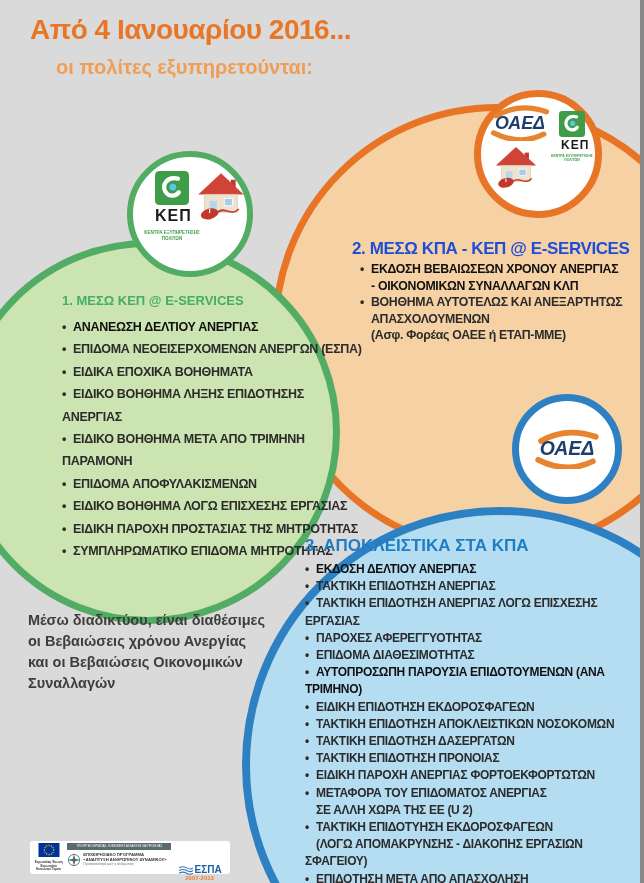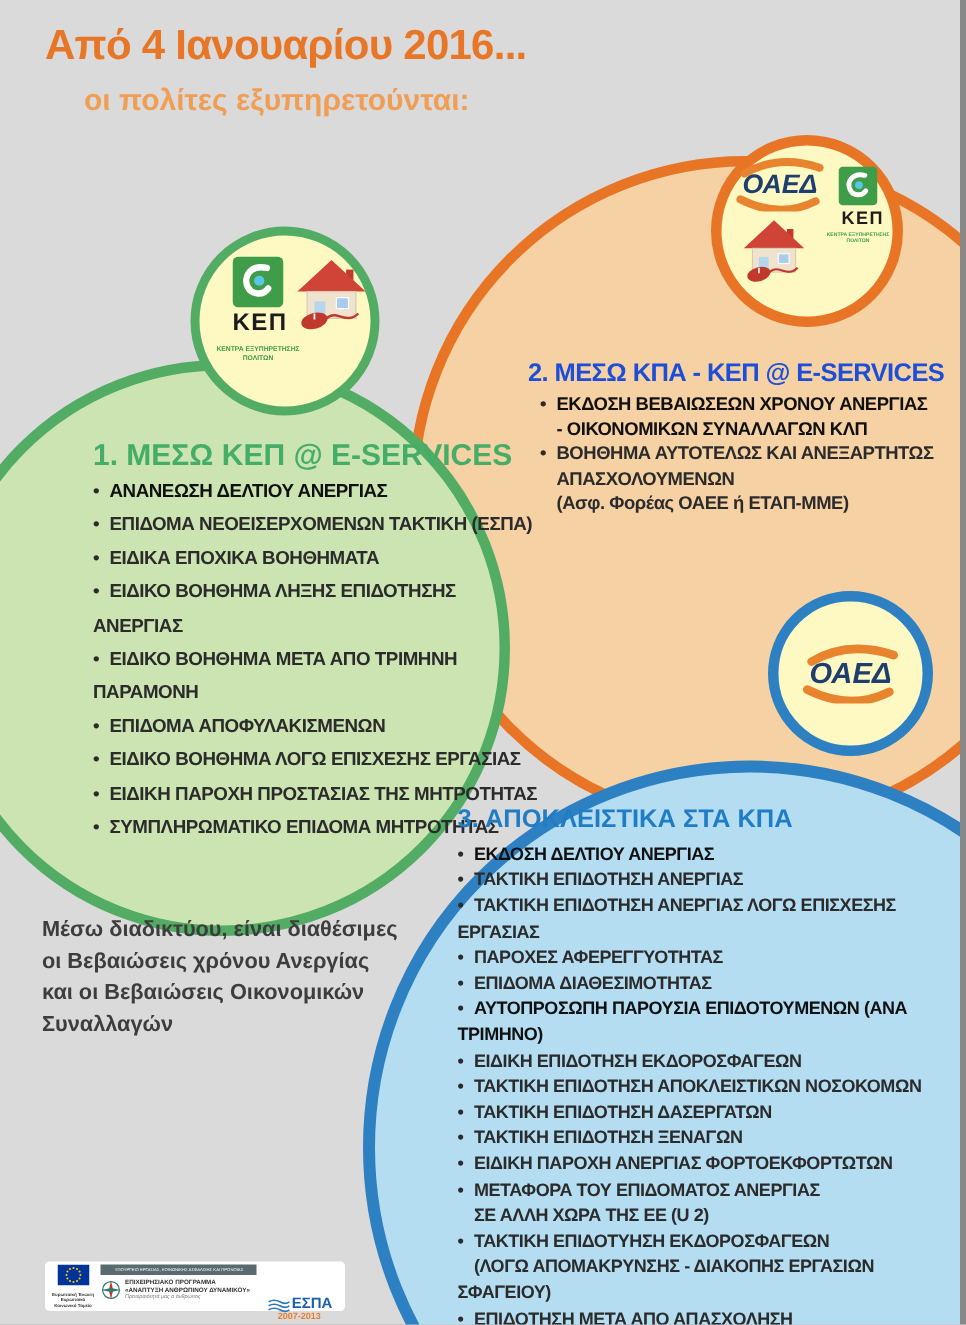--- a/index.html
+++ b/index.html
@@ -7,31 +7,31 @@
   .page { position:relative; width:640px; height:883px; background:#dadada; overflow:hidden; }
 
   .title1 { position:absolute; left:30px; top:14px; font-size:28px; font-weight:800; color:#e87627; letter-spacing:-0.5px; }
   .title2 { position:absolute; left:56px; top:56px; font-size:20px; font-weight:800; color:#f09e55; }
 
   .circle { position:absolute; border-radius:50%; }
   .big.orange { left:272px; top:104px; width:450px; height:450px; background:#f6d1a4; border:7px solid #e87525; }
   .big.green  { left:-44px; top:240px; width:384px; height:384px; background:#cbe4b1; border:7px solid #53ac63; }
   .big.blue   { left:242px; top:507px; width:516px; height:516px; background:#b4ddf2; border:8px solid #2d81c3; }
 
-  .badge { position:absolute; background:#fef9c3; border-radius:50%; }
+  .badge { position:absolute; background:#ffffff; border-radius:50%; }
   .badge.green-badge  { left:127px; top:151px; width:126px; height:126px; border:6px solid #53ac63; }
   .badge.orange-badge { left:474px; top:90px;  width:128px; height:128px; border:7px solid #e87525; }
   .badge.blue-badge   { left:512px; top:394px; width:110px; height:110px; border:7px solid #2d81c3; }
 
   .abs { position:absolute; }
   .kep-word { font-weight:900; color:#1c1c1c; letter-spacing:1px; }
   .kep-sub  { color:#3f9c49; text-align:center; font-weight:bold; }
 
   .sec-head { position:absolute; font-weight:800; }
-  .green-head  { left:62px;  top:293px; font-size:20px; color:#44ad68; }
+  .green-head  { left:62px;  top:293px; font-size:13px; color:#44ad68; }
   .orange-head { left:352px; top:239px; font-size:17px; color:#1d4ed8; letter-spacing:-0.4px; }
   .blue-head   { left:305px; top:536px; font-size:17px; color:#1e7dc4; }
 
   .list { position:absolute; color:#2b2b2b; font-weight:700; letter-spacing:-0.3px; }
   .green-list  { left:62px;  top:316px; width:302px; font-size:12.5px; }
   .green-list  .li-line { line-height:22.4px; }
   .orange-list { left:360px; top:261px; width:292px; font-size:12.3px; }
   .orange-list .li-line { line-height:16.6px; }
   .blue-list   { left:305px; top:561px; width:339px; font-size:12px; }
   .blue-list   .li-line { line-height:17.2px; }
@@ -124,21 +124,21 @@
       <text x="50" y="36" text-anchor="middle" font-size="27" font-weight="bold" font-style="italic" fill="#1d3e6e">ΟΑΕΔ</text>
     </svg>
   </div>
 
   <div class="sec-head green-head">1. ΜΕΣΩ ΚΕΠ @ E-SERVICES</div>
   <div class="list green-list">
       <div class="li">
         <div class="li-line"><span class="bullet">•</span><span class="txt b">ΑΝΑΝΕΩΣΗ ΔΕΛΤΙΟΥ ΑΝΕΡΓΙΑΣ</span></div>
       </div>
       <div class="li">
-        <div class="li-line"><span class="bullet">•</span><span class="txt">ΕΠΙΔΟΜΑ ΝΕΟΕΙΣΕΡΧΟΜΕΝΩΝ ΤΑΚΤΙΚΗ (ΕΣΠΑ)</span></div>
+        <div class="li-line"><span class="bullet">•</span><span class="txt">ΕΠΙΔΟΜΑ ΝΕΟΕΙΣΕΡΧΟΜΕΝΩΝ ΑΝΕΡΓΩΝ (ΕΣΠΑ)</span></div>
       </div>
       <div class="li">
         <div class="li-line"><span class="bullet">•</span><span class="txt">ΕΙΔΙΚΑ ΕΠΟΧΙΚΑ ΒΟΗΘΗΜΑΤΑ</span></div>
       </div>
       <div class="li">
         <div class="li-line"><span class="bullet">•</span><span class="txt">ΕΙΔΙΚΟ ΒΟΗΘΗΜΑ ΛΗΞΗΣ ΕΠΙΔΟΤΗΣΗΣ ΑΝΕΡΓΙΑΣ</span></div>
       </div>
       <div class="li">
         <div class="li-line"><span class="bullet">•</span><span class="txt">ΕΙΔΙΚΟ ΒΟΗΘΗΜΑ ΜΕΤΑ ΑΠΟ ΤΡΙΜΗΝΗ ΠΑΡΑΜΟΝΗ</span></div>
       </div>
@@ -192,21 +192,21 @@
       <div class="li">
         <div class="li-line"><span class="bullet">•</span><span class="txt">ΕΙΔΙΚΗ ΕΠΙΔΟΤΗΣΗ ΕΚΔΟΡΟΣΦΑΓΕΩΝ</span></div>
       </div>
       <div class="li">
         <div class="li-line"><span class="bullet">•</span><span class="txt">ΤΑΚΤΙΚΗ ΕΠΙΔΟΤΗΣΗ ΑΠΟΚΛΕΙΣΤΙΚΩΝ ΝΟΣΟΚΟΜΩΝ</span></div>
       </div>
       <div class="li">
         <div class="li-line"><span class="bullet">•</span><span class="txt">ΤΑΚΤΙΚΗ ΕΠΙΔΟΤΗΣΗ ΔΑΣΕΡΓΑΤΩΝ</span></div>
       </div>
       <div class="li">
-        <div class="li-line"><span class="bullet">•</span><span class="txt">ΤΑΚΤΙΚΗ ΕΠΙΔΟΤΗΣΗ ΞΕΝΑΓΩΝ</span></div>
+        <div class="li-line"><span class="bullet">•</span><span class="txt">ΤΑΚΤΙΚΗ ΕΠΙΔΟΤΗΣΗ ΠΡΟΝΟΙΑΣ</span></div>
       </div>
       <div class="li">
         <div class="li-line"><span class="bullet">•</span><span class="txt">ΕΙΔΙΚΗ ΠΑΡΟΧΗ ΑΝΕΡΓΙΑΣ ΦΟΡΤΟΕΚΦΟΡΤΩΤΩΝ</span></div>
       </div>
       <div class="li">
         <div class="li-line"><span class="bullet">•</span><span class="txt">ΜΕΤΑΦΟΡΑ ΤΟΥ ΕΠΙΔΟΜΑΤΟΣ ΑΝΕΡΓΙΑΣ</span></div>
         <div class="li-line cont"><span class="bullet"></span><span class="txt">ΣΕ ΑΛΛΗ ΧΩΡΑ ΤΗΣ ΕΕ (U 2)</span></div>
       </div>
       <div class="li">
         <div class="li-line"><span class="bullet">•</span><span class="txt">ΤΑΚΤΙΚΗ ΕΠΙΔΟΤΥΗΣΗ ΕΚΔΟΡΟΣΦΑΓΕΩΝ</span></div>

